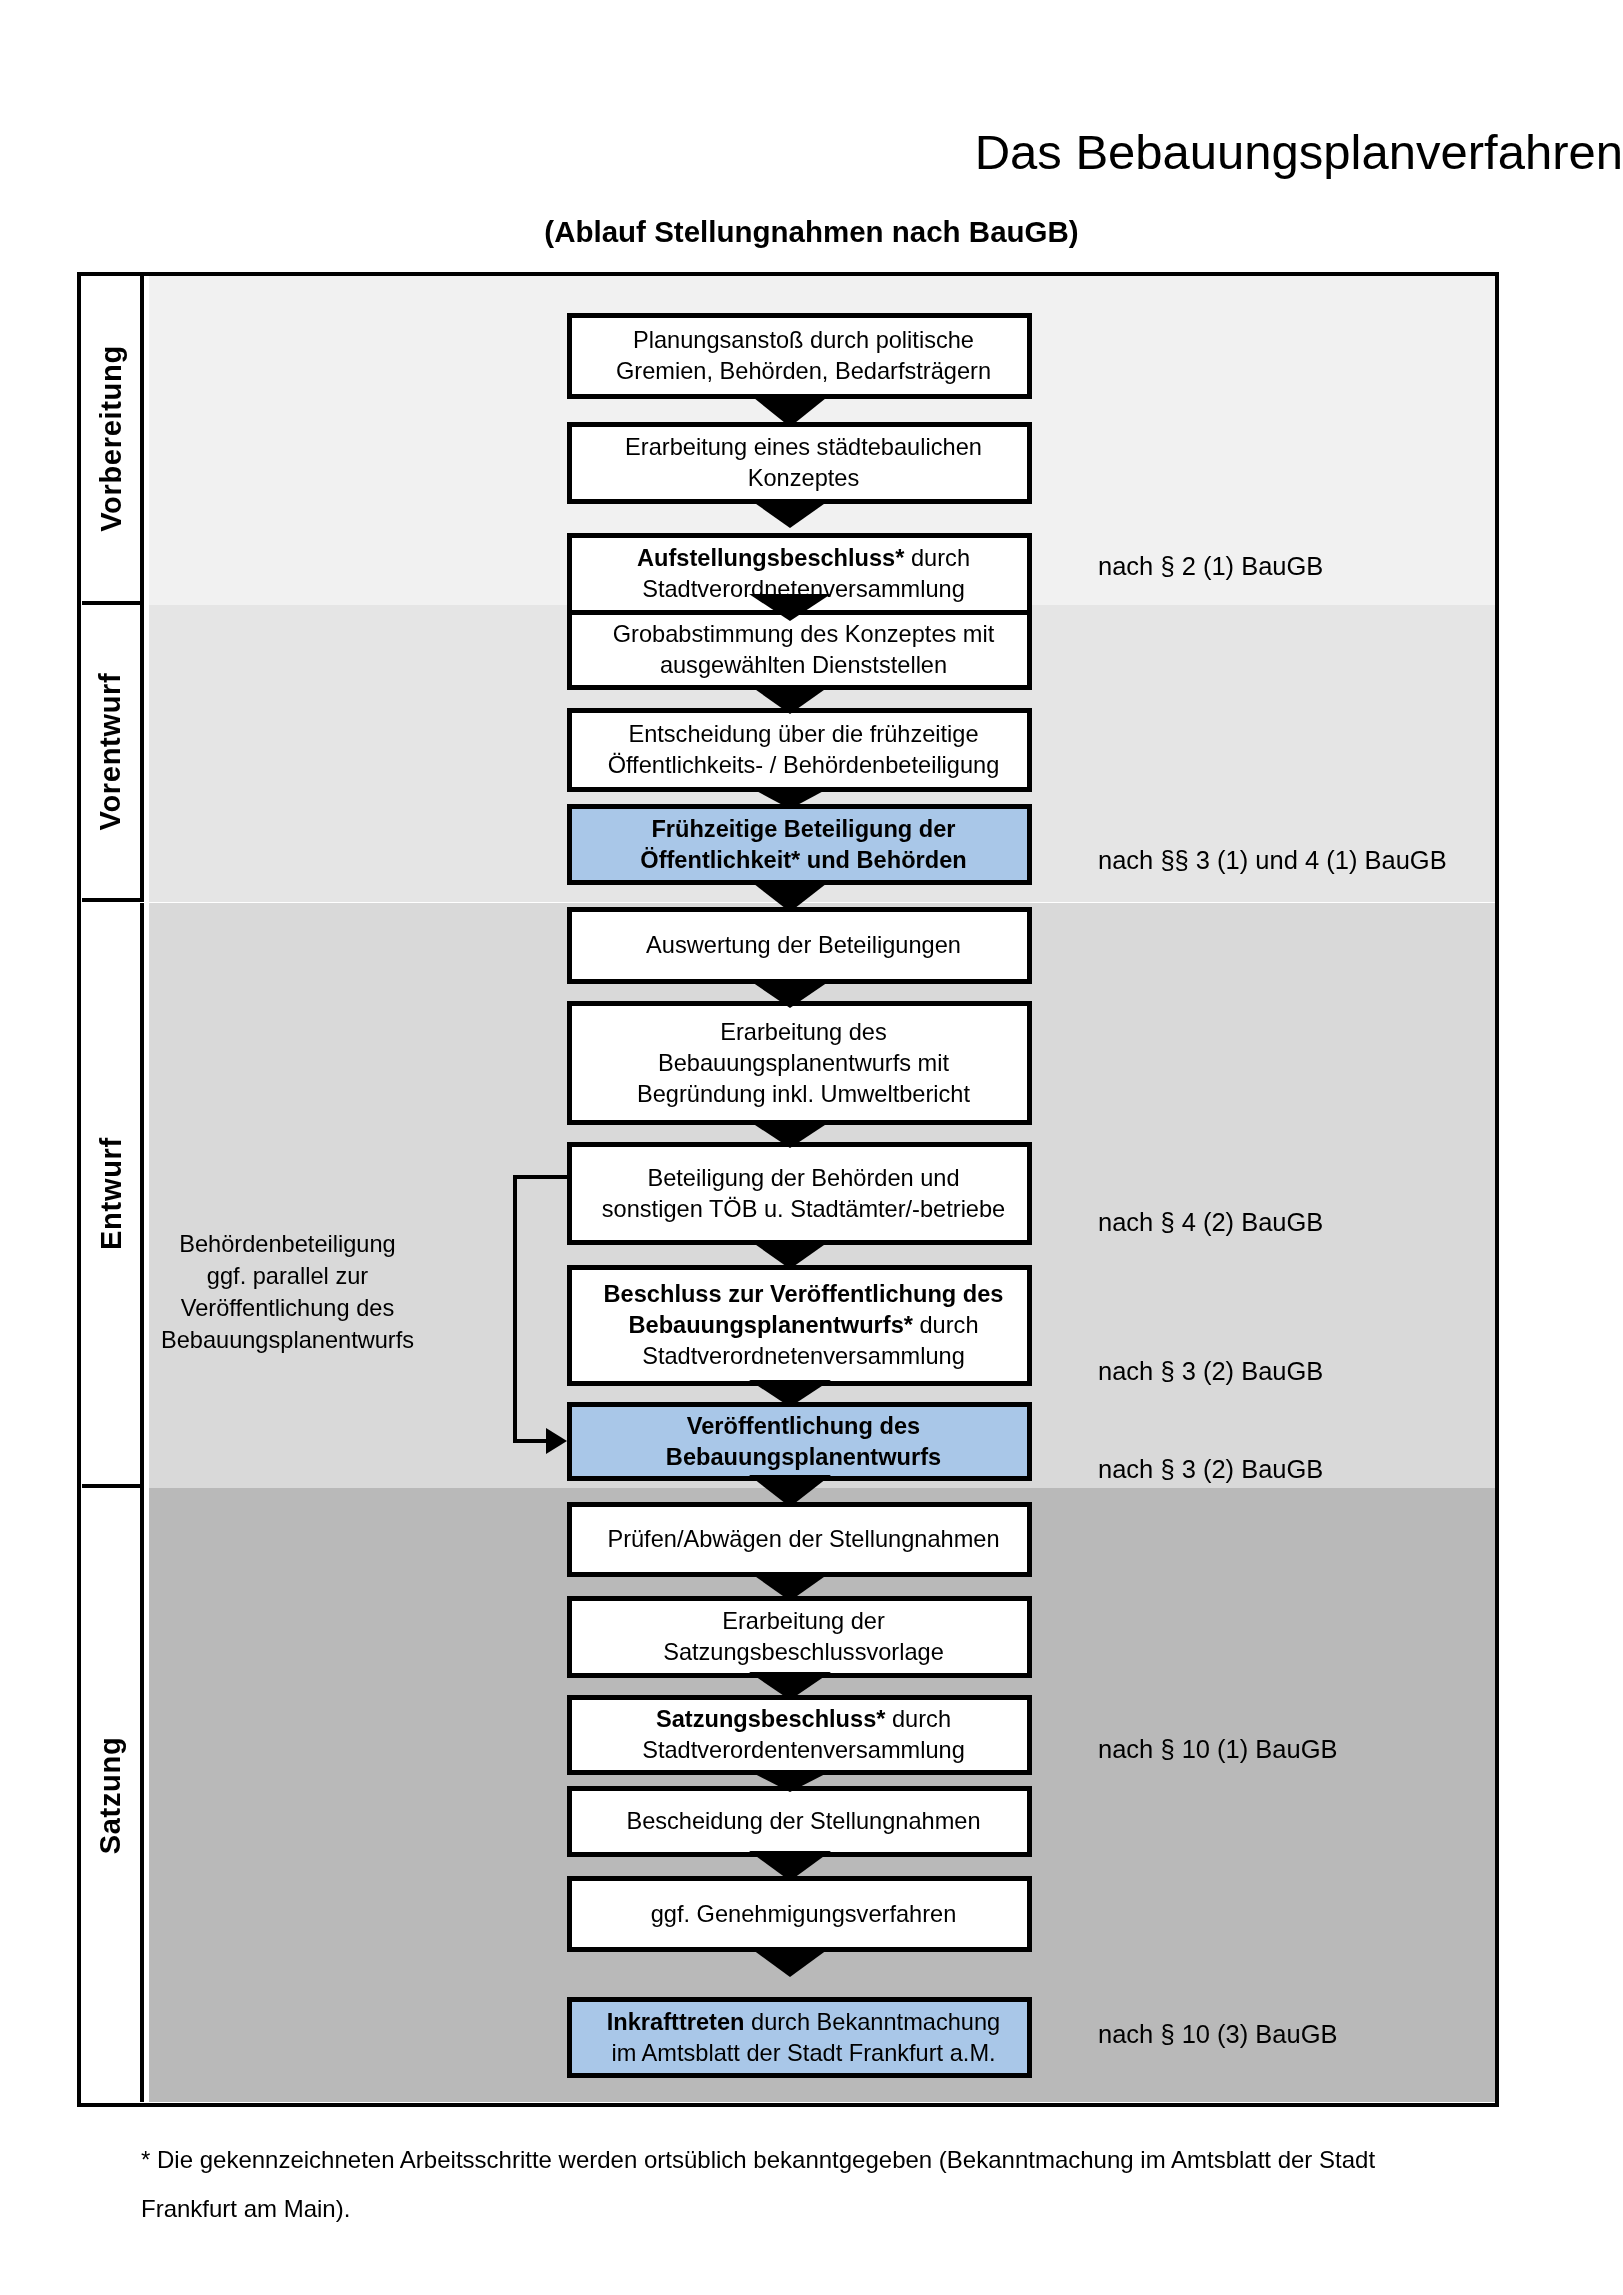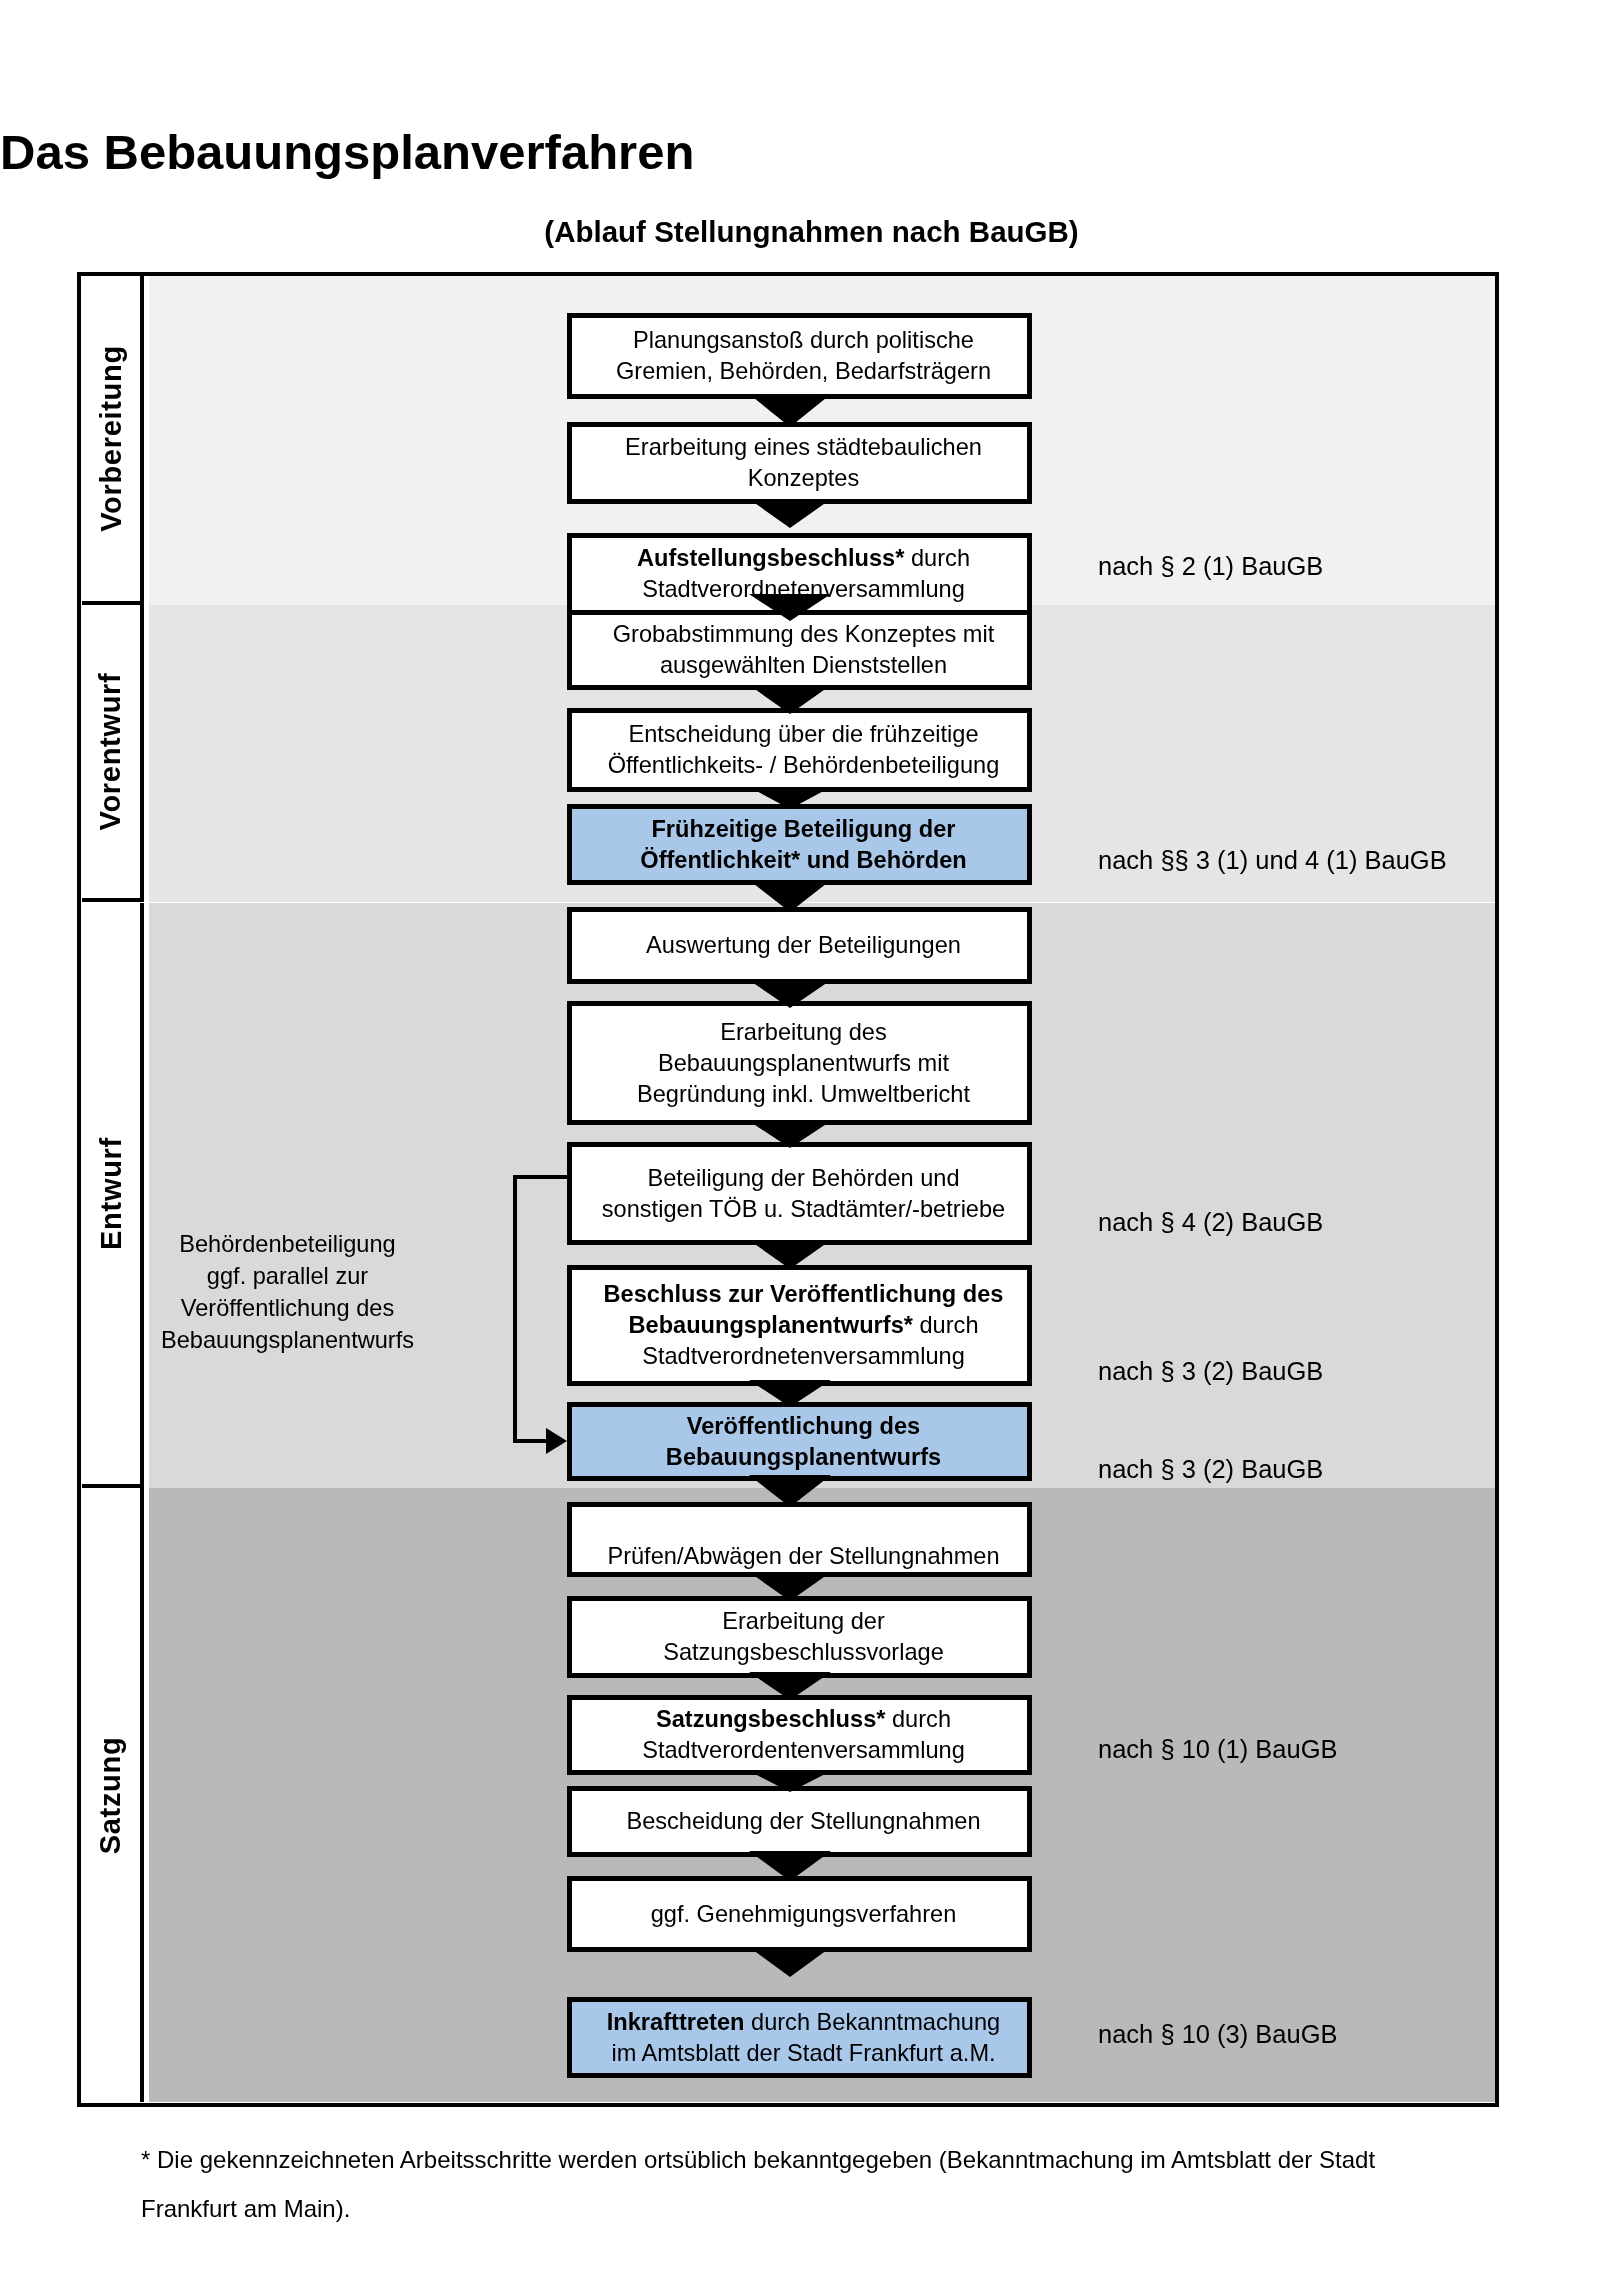--- a/index.html
+++ b/index.html
@@ -11,22 +11,22 @@
     --ink:#000000;
   }
   html,body{margin:0;padding:0;background:#ffffff;}
   #page{
     position:relative;width:1623px;height:2295px;background:#ffffff;
     font-family:"Liberation Sans","DejaVu Sans",sans-serif;color:var(--ink);
     overflow:hidden;
   }
   .abs{position:absolute;}
   #title{
-    left:0;top:124px;width:1623px;text-align:left;
-    font-size:49px;font-weight:bold;letter-spacing:0;
+    left:0;top:124px;width:1623px;text-align:right;
+    font-size:49px;font-weight:normal;letter-spacing:0;
   }
   #subtitle{
     left:0;top:215px;width:1623px;text-align:center;
     font-size:29.5px;font-weight:bold;
   }
   #frame{
     left:77px;top:272px;width:1422px;height:1835px;
     border:4.6px solid var(--ink);box-sizing:border-box;background:#ffffff;
   }
   .phase-bg{left:149px;width:1346px;}
@@ -149,21 +149,21 @@
   </div>
   <div class="abs fbox" style="top:1265px;height:121px;">
     <div class="txt"><span class="bseg">Beschluss zur Veröffentlichung des
 Bebauungsplanentwurfs*</span><span> durch
 Stadtverordnetenversammlung</span></div>
   </div>
   <div class="abs fbox hl" style="top:1402px;height:79px;">
     <div class="txt"><span class="bseg">Veröffentlichung des
 Bebauungsplanentwurfs</span><span></span></div>
   </div>
-  <div class="abs fbox" style="top:1502px;height:75px;align-items:flex-end;">
+  <div class="abs fbox" style="top:1502px;height:75px;">
     <div class="txt"><span class="bseg"></span><span>Prüfen/Abwägen der Stellungnahmen</span></div>
   </div>
   <div class="abs fbox" style="top:1596px;height:82px;">
     <div class="txt"><span class="bseg"></span><span>Erarbeitung der
 Satzungsbeschlussvorlage</span></div>
   </div>
   <div class="abs fbox" style="top:1786px;height:71px;">
     <div class="txt"><span class="bseg"></span><span>Bescheidung der Stellungnahmen</span></div>
   </div>
   <div class="abs fbox" style="top:1695px;height:80px;">

